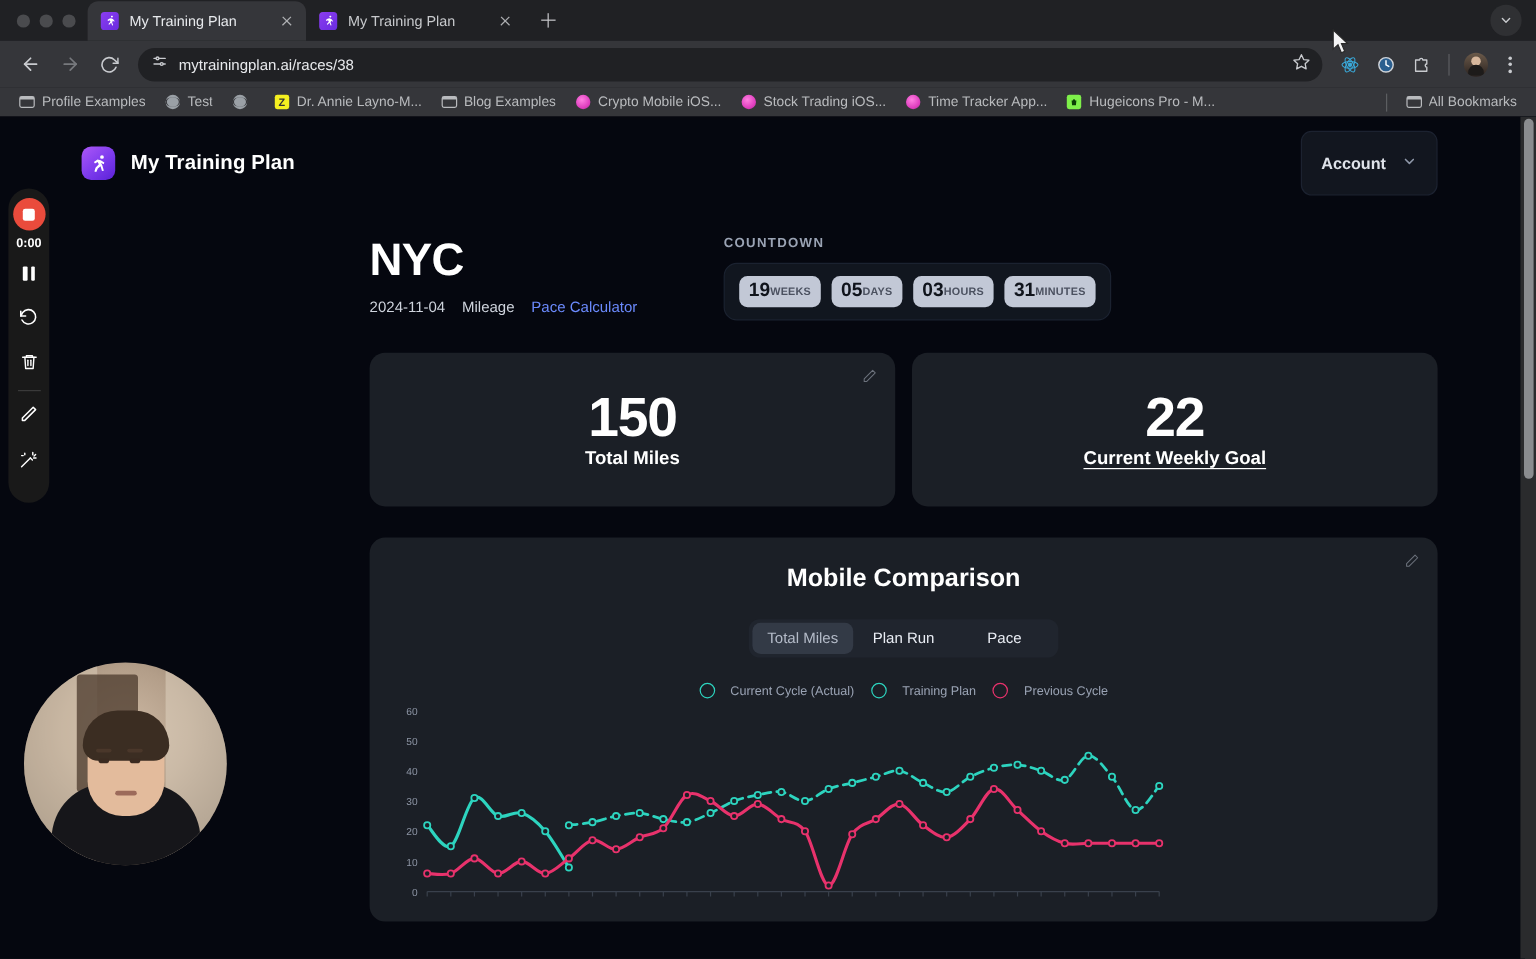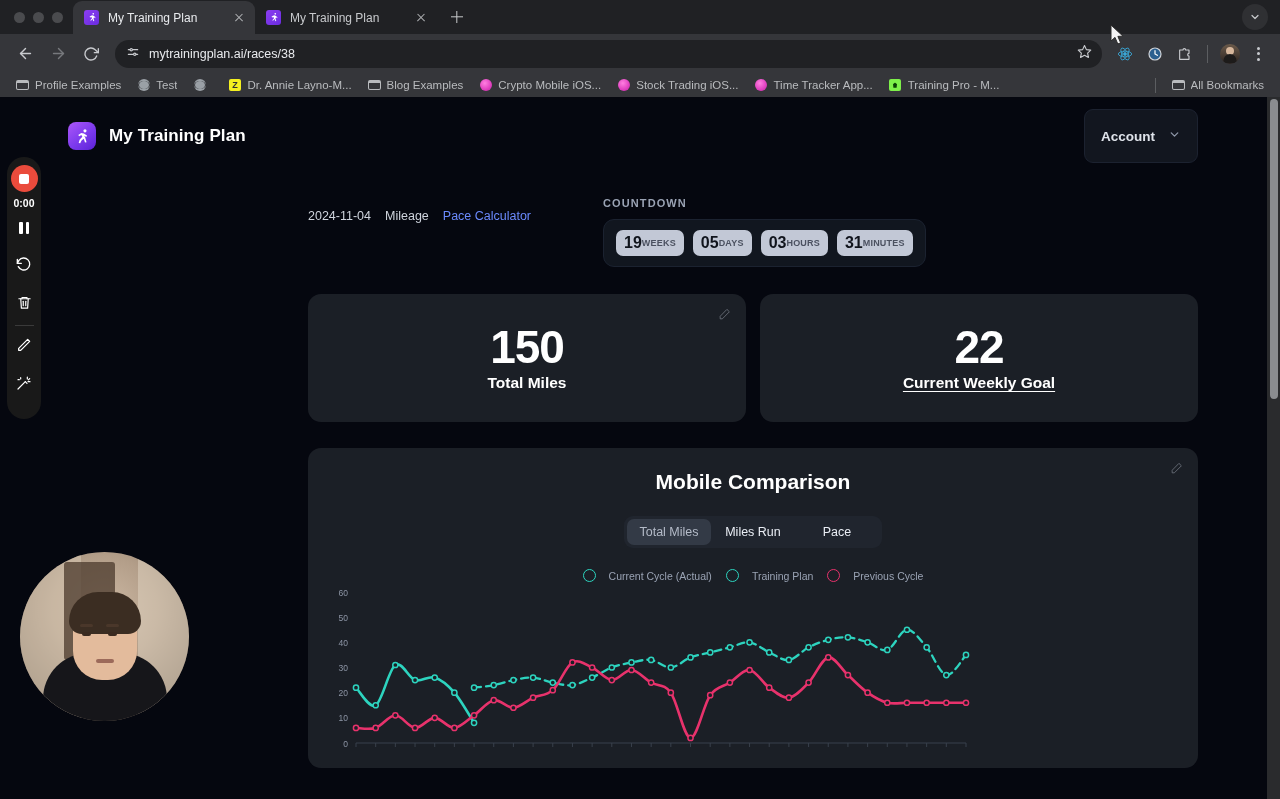--- a/index.html
+++ b/index.html
@@ -403,21 +403,21 @@
       <span class="bm-label">Time Tracker App...</span>
     </div>
     <div class="bm">
       <span class="bm-ico">
           <span class="ico-green">
         <svg width="8" height="8" viewBox="0 0 24 24" fill="#0b3f05">
               <path d="M6 8h12l-1.2 12H7.2zM9 8a3 3 0 0 1 6 0"></path>
             </svg>
       </span>
         </span>
-      <span class="bm-label">Training Pro - M...</span>
+      <span class="bm-label">Hugeicons Pro - M...</span>
     </div>
 
     <div class="bm-right">
       <span class="bm-divider"></span>
       <div class="bm">
         <span class="bm-ico">
             <span class="ico-folder"></span>
           </span>
         <span class="bm-label">All Bookmarks</span>
       </div>
@@ -442,20 +442,21 @@
           <span>
             <svg width="13" height="13" viewBox="0 0 24 24" fill="none" stroke="#8e97a8" stroke-width="2.4" stroke-linecap="round" stroke-linejoin="round">
                 <polyline points="6 9 12 15 18 9"></polyline>
               </svg>
           </span>
         </div>
       </header>
 
       <div class="race-row">
         <div>
+          <div class="race-title">NYC</div>
           <div class="race-meta">
             <span>2024-11-04</span>
             <span>Mileage</span>
             <a class="race-link">Pace Calculator</a>
           </div>
         </div>
 
         <div>
           <div class="countdown-label">COUNTDOWN</div>
           <div class="countdown-box">
@@ -498,21 +499,21 @@
       <div class="chart-card">
         <span class="edit-icon">
           <svg width="13" height="13" viewBox="0 0 24 24" fill="none" stroke="#aeb5c2" stroke-width="1.6" stroke-linecap="round" stroke-linejoin="round">
               <path d="M17 3l4 4L8 20H4v-4z"></path>
             </svg>
         </span>
         <div class="chart-title">Mobile Comparison</div>
 
         <div class="seg">
           <div class="seg-item active">Total Miles</div>
-          <div class="seg-item">Miles Run</div>
+          <div class="seg-item">Plan Run</div>
           <div class="seg-item">Pace</div>
         </div>
 
         <div class="legend">
           <div class="legend-item">
             <span class="legend-dot" style="border-color:#2dd4bf"></span>
             <span>Current Cycle (Actual)</span>
           </div>
           <div class="legend-item">
             <span class="legend-dot" style="border-color:#2dd4bf"></span>

